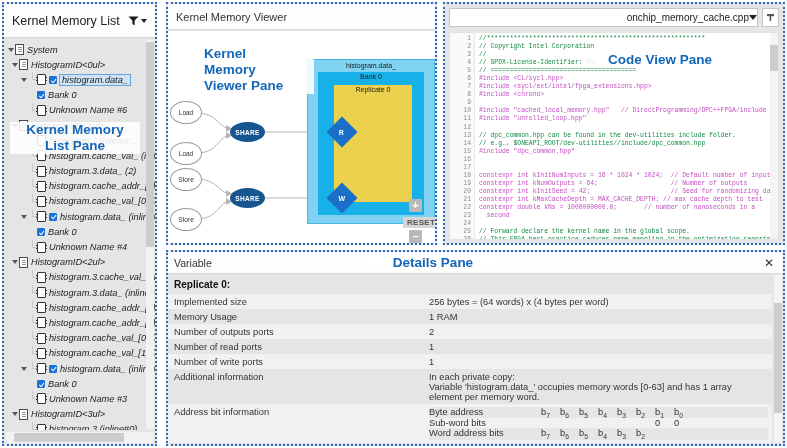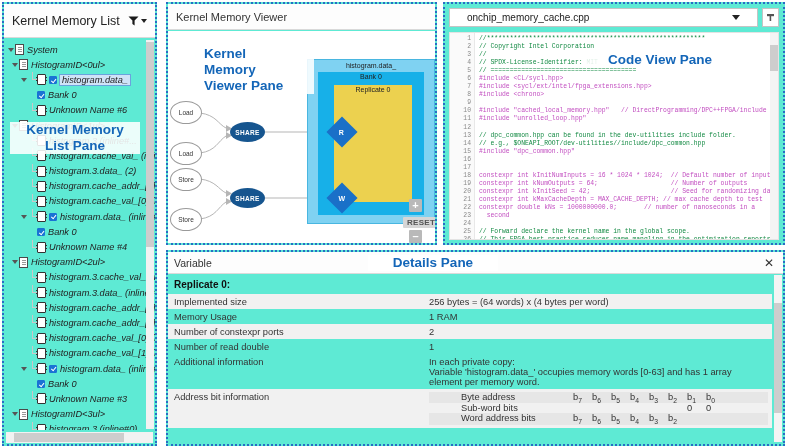--- a/index.html
+++ b/index.html
@@ -8,21 +8,21 @@
     width: 787px; height: 448px;
     background: #ffffff;
     font-family: "Liberation Sans", sans-serif;
     overflow: hidden;
   }
   #root { position: relative; width: 787px; height: 448px; background:#fff; }
 
   
   .pane {
     position: absolute;
-    background: #5eead4;
+    background: #e5e5e5;
     border: 2px dotted #2a6cc4;
     overflow: hidden;
   }
   .pane-header {
     height: 26px;
     border-bottom: 1px solid #d9d9d9;
     background: #fdfdfd;
     display: flex;
     align-items: center;
     padding: 0 8px;
@@ -164,22 +164,22 @@
   .resetbtn {
     position:absolute; background:#d6d6d6; color:#555; font-size:8px; font-weight:bold;
     padding:1px 4px; border-radius:1px; letter-spacing:.3px;
   }
 
   
   #code-pane { left: 443px; top: 2px; width: 342px; height: 243px; }
   #code-topbar { display:flex; align-items:center; gap:4px; padding:4px 4px 3px 4px; }
   .combo {
     flex:1; height:19px; border:1px solid #c4c4c4; background:#fff;
-    display:flex; align-items:center; padding:0 17px;
-    font-size:10px; color:#222;
+    display:flex; align-items:center; padding:0 0;
+    font-size:10px; color:#222;text-align:right;
   }
   .combo .cname { flex:1; white-space:nowrap; overflow:hidden; }
   .combo .cv { width:0;height:0;border-left:4px solid transparent;border-right:4px solid transparent;border-top:5px solid #222; }
   .pinbtn { width:17px;height:19px;border:1px solid #c4c4c4;background:#fff;display:flex;align-items:center;justify-content:center;font-size:8px;color:#666; }
   #code-area {
     position:absolute; left:4px; right:4px; top:28px; bottom:3px;
     border:1px solid #e3e3e3; background:#fff; overflow:hidden;
     display:flex;
   }
   #gutter {
@@ -206,21 +206,21 @@
   }
   #details-header .title { flex:1; }
   .xbtn { font-size:12px; color:#333; line-height:12px; padding:0 3px; }
   #details-body { position:absolute; top:23px; left:0; right:0; bottom:0; overflow:hidden; }
   #replicate-title { font-size:10px; font-weight:bold; color:#111; padding:4px 0 4px 6px; }
   table.det { width: 604px; border-collapse:collapse; font-size:9.3px; color:#333; table-layout:fixed; }
   table.det td { vertical-align:top; padding:2.5px 4px 2.5px 6px; }
   table.det td.k { width:255px;margin-top:8px; }
   table.det tr.alt td { background:#f1f1f1; }
   .bits { display:flex; gap:0; font-size:9.3px; }
-  .bits .bl { width:112px;margin-left:32px; }
+  .bits .bl { width:112px; }
   .bits .bcell { width:19px; text-align:left; }
   sub { font-size:6.8px; }
   #det-vscroll { position:absolute; right:1px; top:23px; bottom:2px; width:8px; background:#f4f4f4; }
   #det-vscroll .thumb { position:absolute; left:0;right:0;top:28px;height:110px;background:#cdcdcd; }
 </style>
 </head>
 <body>
 
 <div id="root">
 
@@ -550,25 +550,29 @@
         <tbody id="det-rows">
             <tr class="alt">
               <td class="k">Implemented size</td>
               <td><span>256 bytes = (64 words) x (4 bytes per word)</span></td>
             </tr>
             <tr>
               <td class="k">Memory Usage</td>
               <td><span>1 RAM</span></td>
             </tr>
             <tr class="alt">
-              <td class="k">Number of constexpr ports</td>
+              <td class="k">Number of outputs ports</td>
               <td><span>2</span></td>
             </tr>
             <tr>
-              <td class="k">Number of read double</td>
+              <td class="k">Number of read ports</td>
+              <td><span>1</span></td>
+            </tr>
+            <tr class="alt">
+              <td class="k">Number of write ports</td>
               <td><span>1</span></td>
             </tr>
             <tr>
               <td class="k">Additional information</td>
               <td>
                 <div>
                   <div>In each private copy:</div>
                   <div> Variable 'histogram.data_' occupies memory words [0-63] and has 1 array</div>
                   <div>element per memory word.</div>
                 </div>

